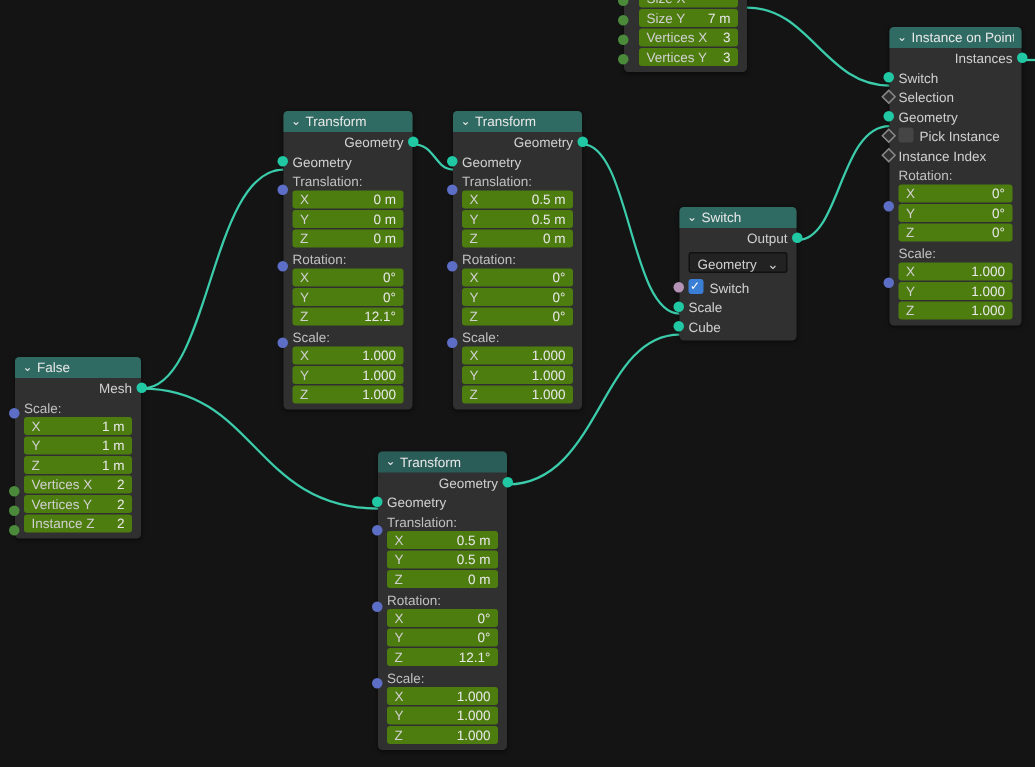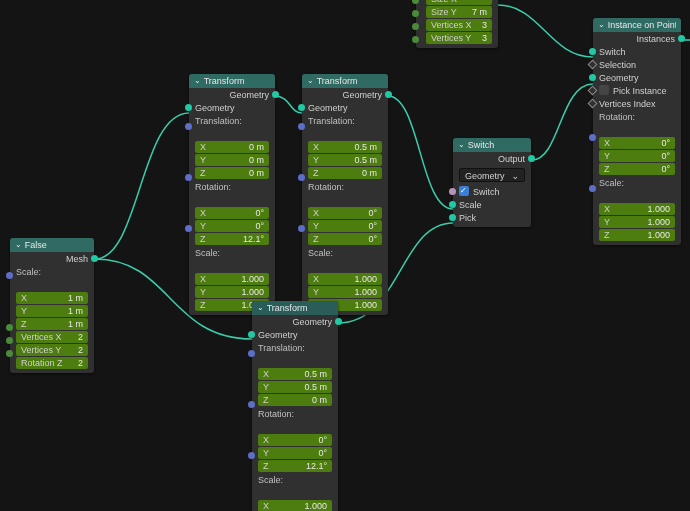--- a/index.html
+++ b/index.html
@@ -109,21 +109,21 @@
   .checkbox::after {
     content:"✓";
     position:absolute;
     font-size:8px;
     color:#fff;
     left:1px; top:-1px;
   }
   .checkbox.off { background:#454545; }
   .checkbox.off::after { content:""; }
   .section-label {
-    padding: 2px 6px 14px 6px;
+    padding: 2px 6px 0 6px;
     color: #c0c0c0;
   }
   
   #grid .field { margin-left:10px; }
 </style>
 </head>
 <body>
 
 <svg class="wires" viewBox="0 0 690 511">
   <path d="M95 259 C 140 259, 140 113, 189 113" stroke="#3bccab" stroke-width="1.5" fill="none"></path>
@@ -186,21 +186,21 @@
       </div>
     <div class="field">
         <span class="k">Vertices X</span>
         <span class="v">2</span>
       </div>
     <div class="field">
         <span class="k">Vertices Y</span>
         <span class="v">2</span>
       </div>
     <div class="field">
-        <span class="k">Rotation Z</span>
+        <span class="k">Instance Z</span>
         <span class="v">2</span>
       </div>
   </div>
   <span class="socket left sock-vec" style="top:34px;"></span>
   <span class="socket left sock-int" style="top:86px;"></span>
   <span class="socket left sock-int" style="top:99px;"></span>
   <span class="socket left sock-int" style="top:112px;"></span>
 </div>
 
 <div class="node" style="left:189px; top:74px; width:86px;">
@@ -398,21 +398,21 @@
       <span class="socket left sock-bool"></span>
       <span class="checkbox"></span>
       <span>Switch</span>
     </div>
     <div class="row">
         <span class="socket left sock-geom"></span>
         <span>Scale</span>
       </div>
     <div class="row">
         <span class="socket left sock-geom"></span>
-        <span>Pick</span>
+        <span>Cube</span>
       </div>
   </div>
 </div>
 
 <div class="node" style="left:593px; top:18px; width:88px;">
   <div class="node-header">
     <span class="chev">⌄</span>
     <span style="white-space:nowrap;overflow:hidden;">Instance on Points</span>
   </div>
   <div class="node-body">
@@ -432,21 +432,21 @@
         <span class="socket left sock-geom"></span>
         <span>Geometry</span>
       </div>
     <div class="row">
         <span class="diamond left"></span>
         <span class="checkbox off"></span>
         <span>Pick Instance</span>
       </div>
     <div class="row">
         <span class="diamond left"></span>
-        <span>Vertices Index</span>
+        <span>Instance Index</span>
       </div>
     <div class="section-label">Rotation:</div>
     <div class="field">
         <span class="k">X</span>
         <span class="v">0°</span>
       </div>
     <div class="field">
         <span class="k">Y</span>
         <span class="v">0°</span>
       </div>

